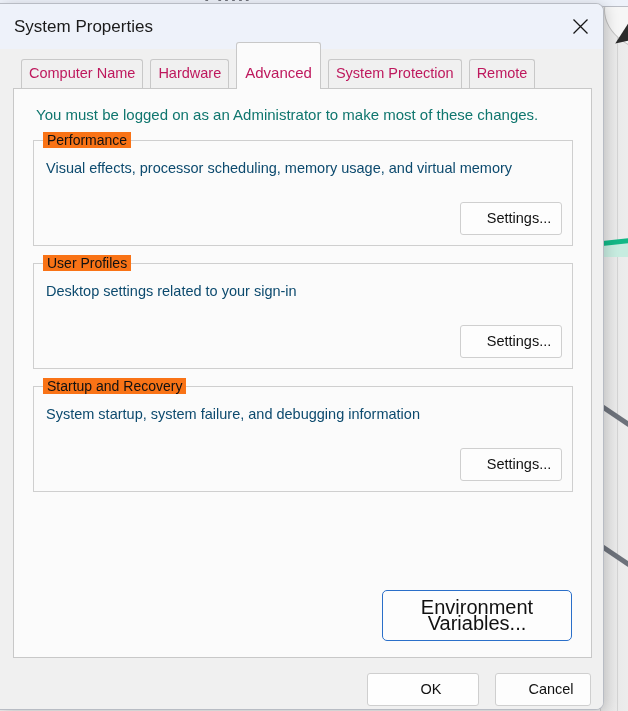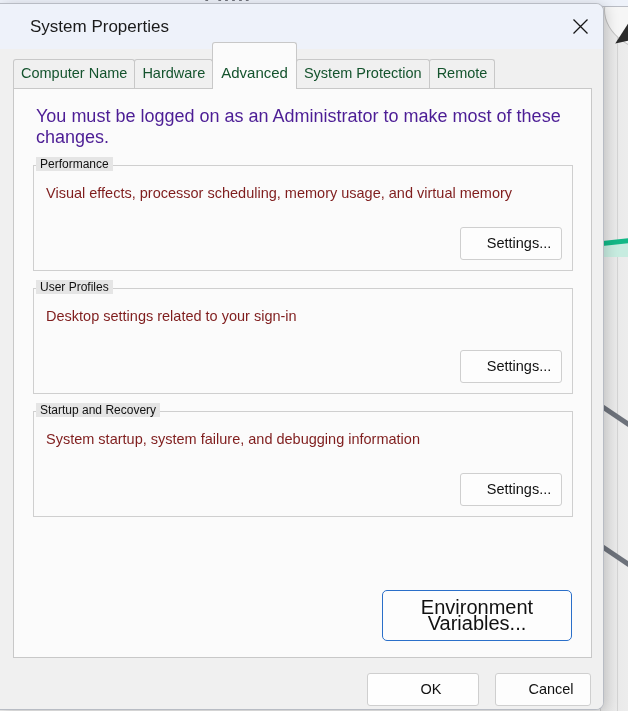--- a/index.html
+++ b/index.html
@@ -110,21 +110,20 @@
     flex-direction: column;
   }
 
   .titlebar {
     position: relative;
     height: 45px;
     background: #eef2fa;
     flex: 0 0 45px;
     display: flex;
     align-items: center;
-    padding-left: 16px;
   }
   .title-text {
     margin-left: 14px;
     font-size: 17px;
     color: #1b1b1b;
   }
   .close-btn {
     position: absolute;
     right: 0px;
     top: 0px;
@@ -147,32 +146,33 @@
   }
   .tabstrip {
     display: flex;
     align-items: flex-end;
     height: 30px;
     position: relative;
     z-index: 2;
   }
   .tab {
     font-size: 14.5px;
-    color: #14532d;
+    color: #be185d;
     background: #f0f0f0;
     border: 1px solid #c8c8c8;
     border-bottom: none;
     border-radius: 3px 3px 0 0;
     padding: 3px 7px 4px 7px;
     margin-right: -1px;
     height: 21px;
     line-height: 21px;
     box-sizing: content-box;
     white-space: nowrap;
     cursor: default;
+    margin-left: 8px;
   }
   .tab.selected {
     background: #fbfbfb;
     border-color: #c8c8c8;
     padding: 19px 8px 6px 8px;
     margin-bottom: -1px;
     position: relative;
     z-index: 3;
     font-size: 15px;
   }
@@ -184,48 +184,48 @@
     background: #fbfbfb;
     border: 1px solid #c8c8c8;
     flex: 0 0 auto;
     height: 570px;
     box-sizing: border-box;
     padding: 0;
     z-index: 1;
   }
 
   .notice {
-    font-size: 18px;
-    color: #4c1d95;
+    font-size: 15px;
+    color: #0f766e;
     margin: 17px 0 0 22px;
   }
 
   
   .groupbox {
     position: relative;
     margin: 17px 18px 0 19px;
     border: 1px solid #cfcfcf;
     padding: 0;
     height: 106px;
     box-sizing: border-box;
   }
   .groupbox > legend,
   .gb-legend {
     position: absolute;
     top: -9px;
-    left: 2px;
-    background: #e5e5e5;
+    left: 9px;
+    background: #f97316;
     padding: 0 4px;
-    font-size: 12px;
+    font-size: 14px;
     color: #111;
     white-space: nowrap;
   }
   .gb-desc {
     font-size: 14.5px;
-    color: #7f1d1d;
+    color: #0c4a6e;
     margin: 19px 0 0 12px;
   }
   .gb-btnrow {
     position: absolute;
     right: 10px;
     bottom: 10px;
   }
 
   
   .btn {

